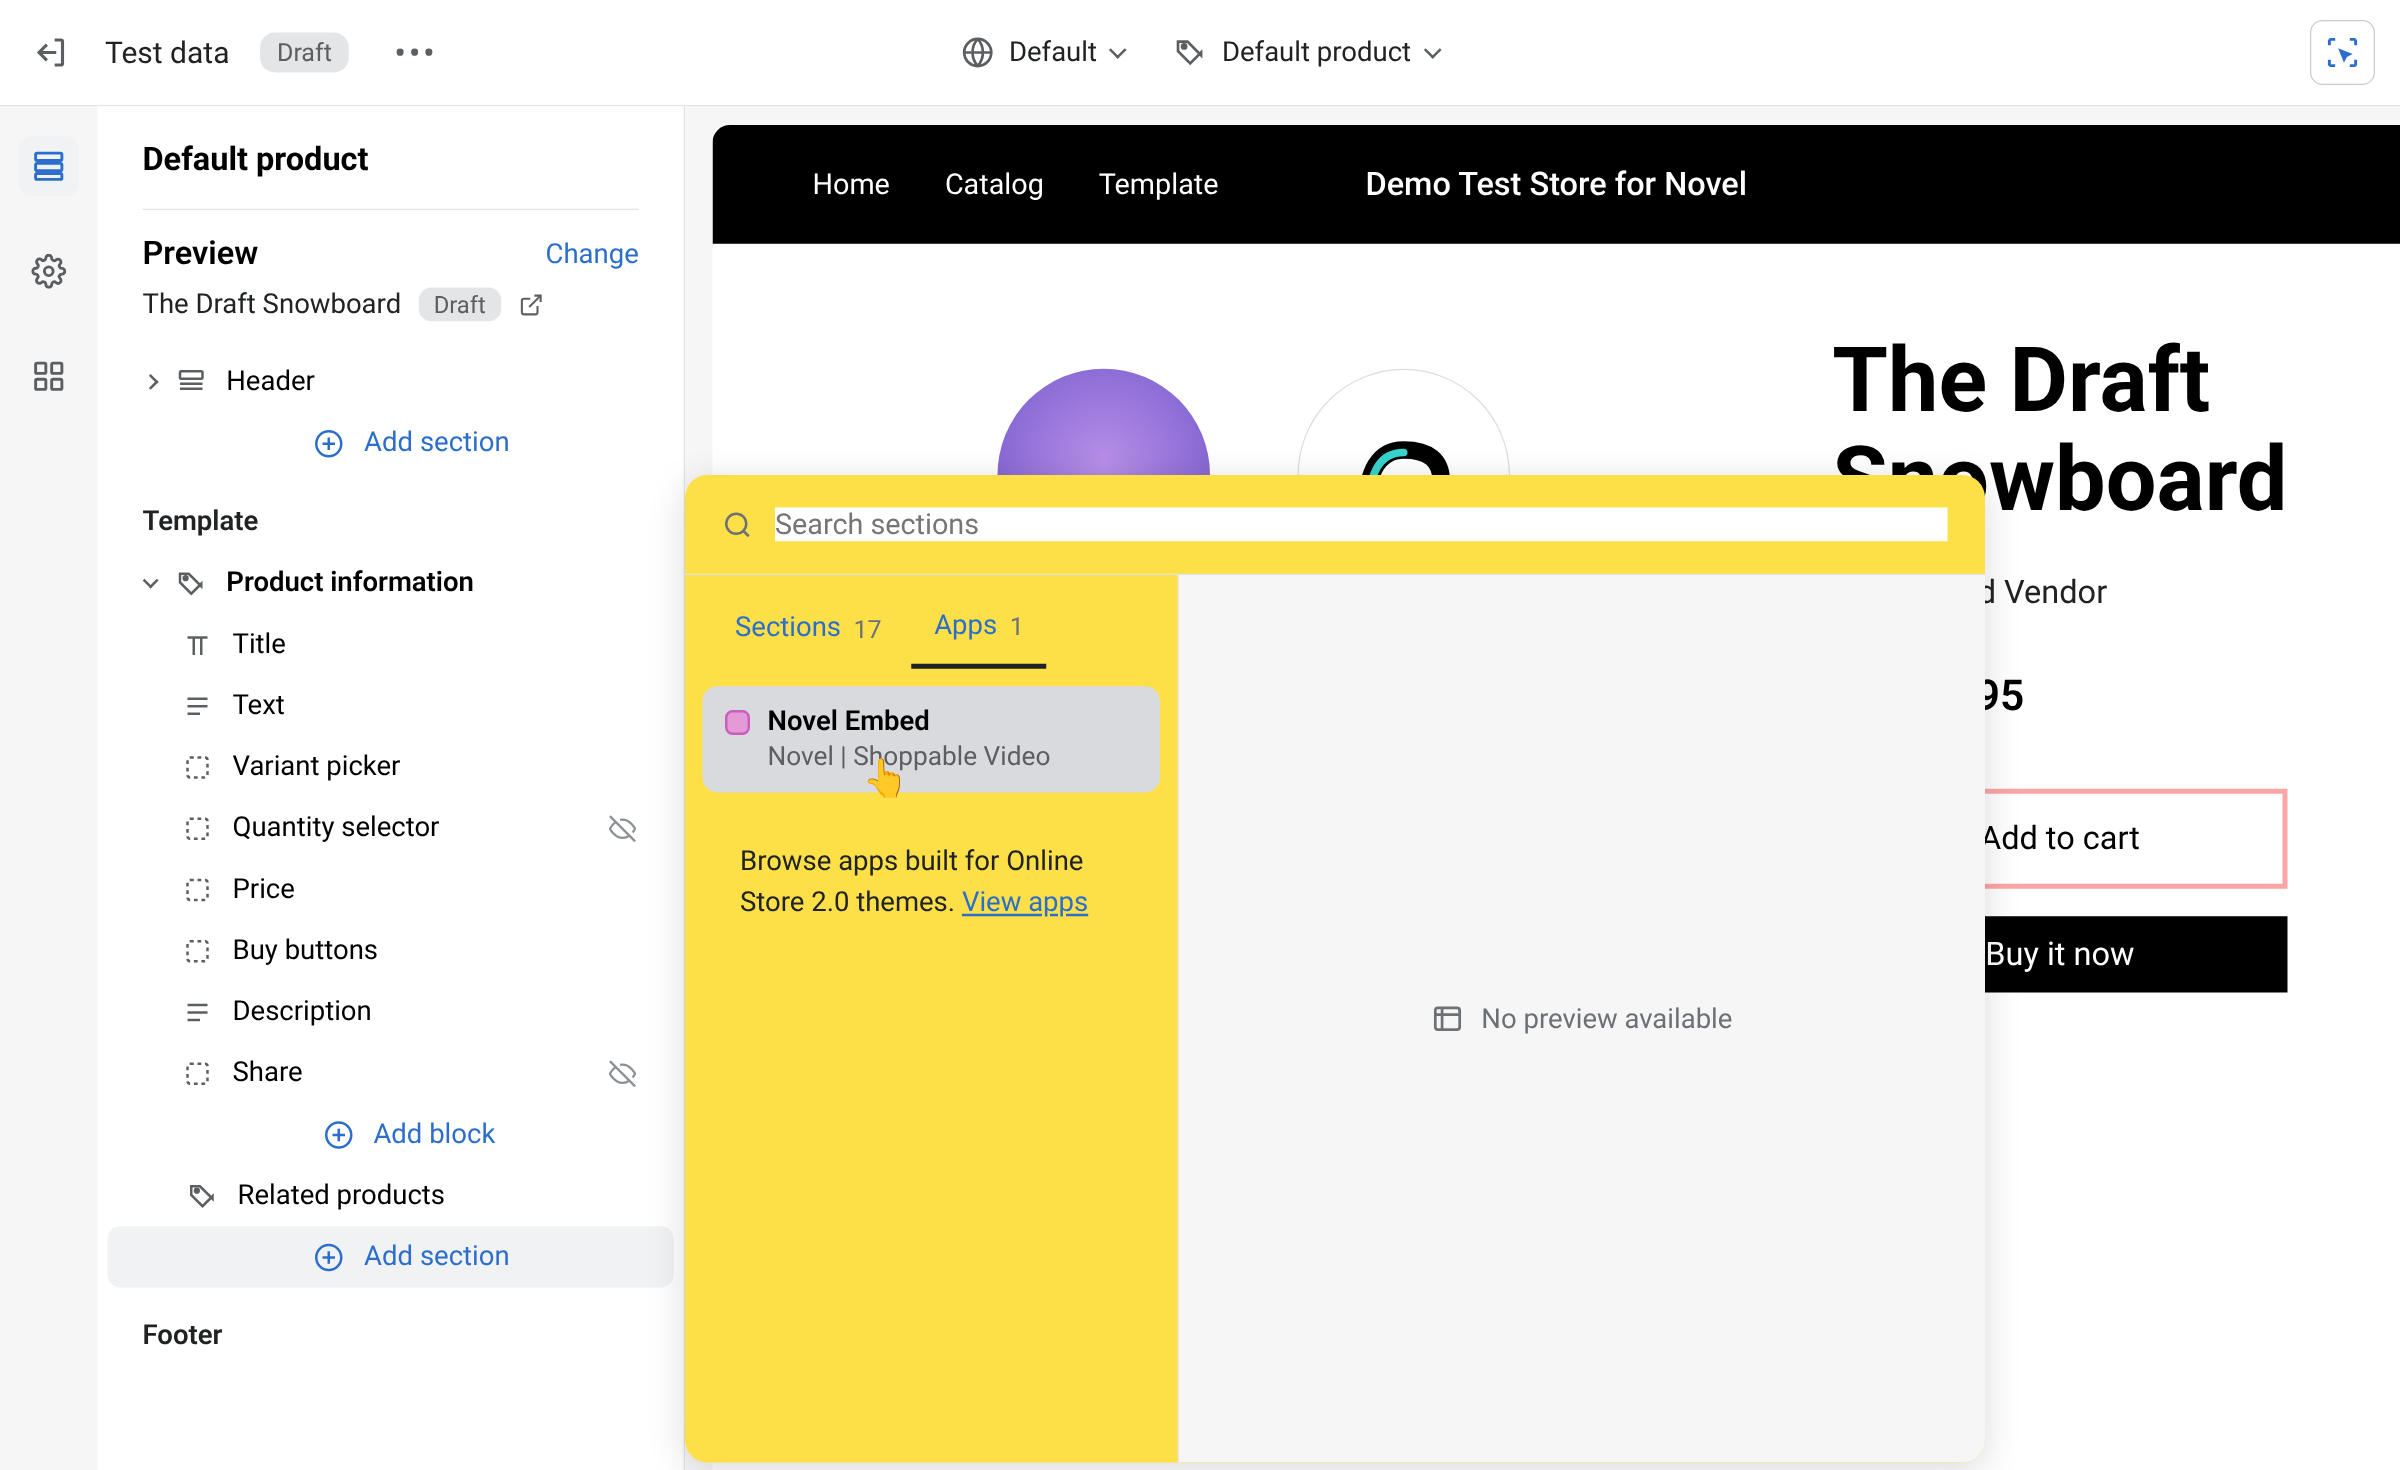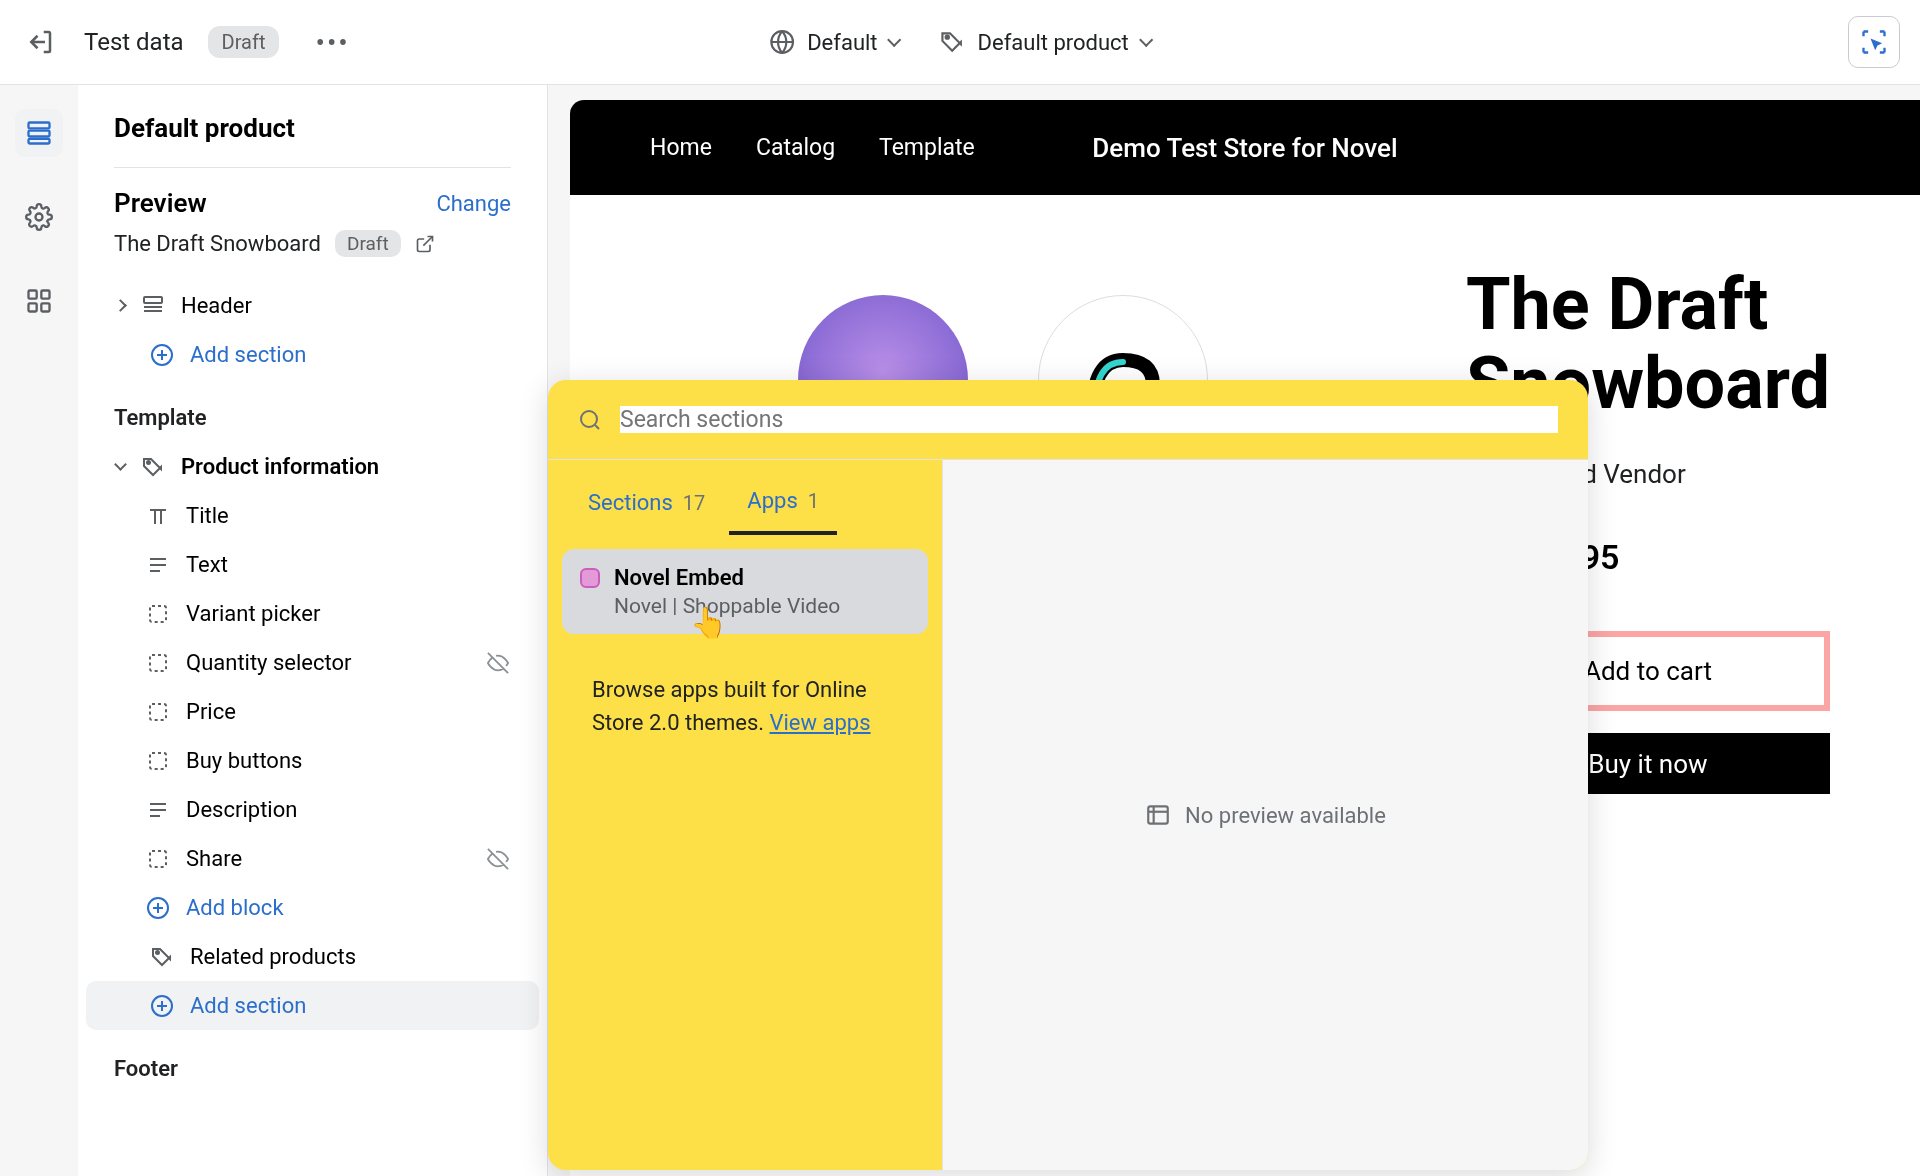--- a/index.html
+++ b/index.html
@@ -31,42 +31,42 @@
 .divider { height: 1px; background: #e1e3e5; margin: 0 36px; }
 .preview-row { display: flex; justify-content: space-between; align-items: center; padding: 20px 36px 6px; }
 .preview-label { font-size: 26px; font-weight: 600; }
 .change-link { color: #2c6ecb; font-size: 22px; cursor: pointer; }
 .preview-product { display: flex; align-items: center; gap: 14px; padding: 6px 36px 24px; font-size: 22px; color: #202223; }
 .draft-small { background: #e4e5e7; color: #5c5f62; padding: 2px 12px; border-radius: 10px; font-size: 19px; }
 .ext-icon { color: #5c5f62; }
 
 .tree-row { display: flex; align-items: center; gap: 16px; padding: 12px 30px; font-size: 22px; cursor: pointer; border-radius: 10px; margin: 0 8px; }
 .tree-row.selected { background: #f1f2f3; }
-.tree-row.add { color: #2c6ecb; }
+.tree-row.add { color: #2c6ecb; justify-content: center; }
 .tree-row .spacer { width: 18px; }
 .section-label { font-size: 22px; font-weight: 600; padding: 26px 36px 12px; color: #202223; }
 .chev-r { display: inline-block; width: 9px; height: 9px; border-right: 2px solid #5c5f62; border-bottom: 2px solid #5c5f62; transform: rotate(-45deg); }
 .chev-d { display: inline-block; width: 9px; height: 9px; border-right: 2px solid #5c5f62; border-bottom: 2px solid #5c5f62; transform: rotate(45deg); margin-top: -4px; }
 .block-children .tree-row { padding-left: 60px; }
 .hidden-icon { margin-left: auto; color: #8c9196; }
 
 
 .canvas { position: absolute; left: 570px; top: 100px; right: 0; bottom: 0; background: #fff; border-radius: 14px 0 0 0; overflow: hidden; }
 .store-header { background: #000; color: #fff; height: 95px; display: flex; align-items: center; padding: 0 80px; gap: 44px; font-size: 23px; position: relative; }
 .store-name { position: absolute; left: 50%; transform: translateX(-50%); font-size: 26px; font-weight: 500; }
 .store-body { padding: 70px 90px; display: flex; gap: 120px; }
 .product-image-area { width: 880px; height: 660px; background: #fff; display: flex; align-items: flex-start; justify-content: center; gap: 70px; padding-top: 30px; }
 .circle-logo { width: 170px; height: 170px; border-radius: 50%; }
 .circle1 { background: radial-gradient(circle at 50% 45%, #b98fe8 0%, #8d6dd6 60%, #6b4fc9 100%); }
 .circle2 { background: #fff; border: 1px solid #ddd; display: flex; align-items: center; justify-content: center; font-size: 80px; font-weight: 900; color: #000; position: relative; }
 .product-info { flex: 1; }
 .product-title { font-size: 72px; font-weight: 700; line-height: 1.1; margin-bottom: 36px; }
 .product-vendor { font-size: 26px; color: #202223; margin-bottom: 48px; }
 .product-price { font-size: 34px; font-weight: 600; margin-bottom: 54px; }
-.btn-outline { width: 100%; height: 80px; border: 6px solid #fca5a5; background: #fff; font-size: 26px; display: flex; align-items: center; justify-content: center; margin-bottom: 22px; }
+.btn-outline { width: 100%; height: 80px; border: 4px solid #fca5a5; background: #fff; font-size: 26px; display: flex; align-items: center; justify-content: center; margin-bottom: 22px; }
 .btn-solid { width: 100%; height: 61px; background: #000; color: #fff; font-size: 26px; display: flex; align-items: center; justify-content: center; }
 
 
 .popover { position: absolute; left: 548px; top: 380px; width: 1040px; height: 790px; background: #fde047; border-radius: 18px; box-shadow: 0 6px 30px rgba(0,0,0,.15); display: flex; flex-direction: column; overflow: hidden; }
 .popover-search { display: flex; align-items: center; gap: 18px; padding: 26px 30px; font-size: 23px; color: #6d7175; }
 .popover-body { flex: 1; display: flex; border-top: 1px solid #e1e3e5; }
 .popover-left { width: 395px; border-right: 1px solid #e1e3e5; display: flex; flex-direction: column; }
 .tabs { display: flex; padding: 18px 22px 0; gap: 6px; }
 .tab { padding: 10px 18px 18px; font-size: 22px; color: #2c6ecb; cursor: pointer; display: flex; align-items: center; gap: 10px; }
 .tab.active { border-bottom: 4px solid #202223; }

